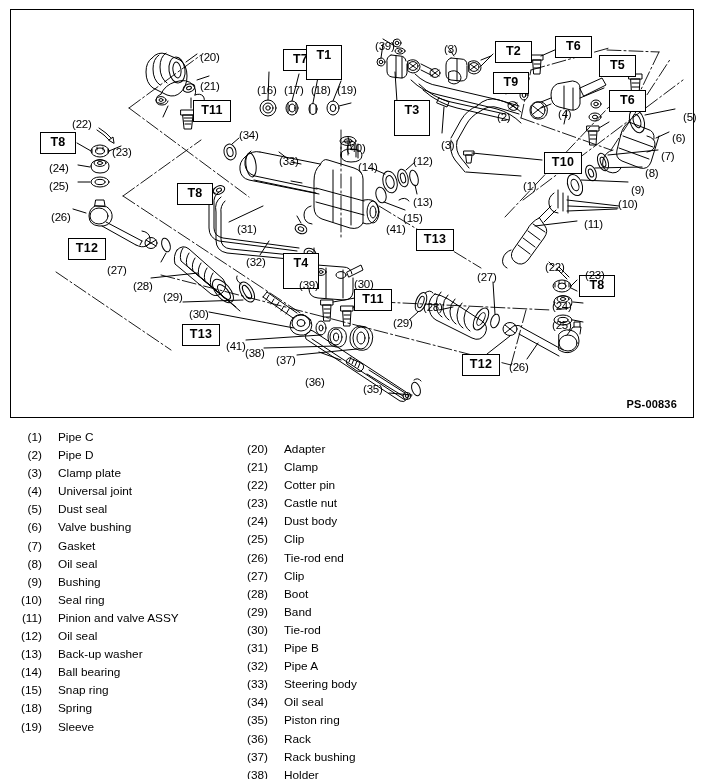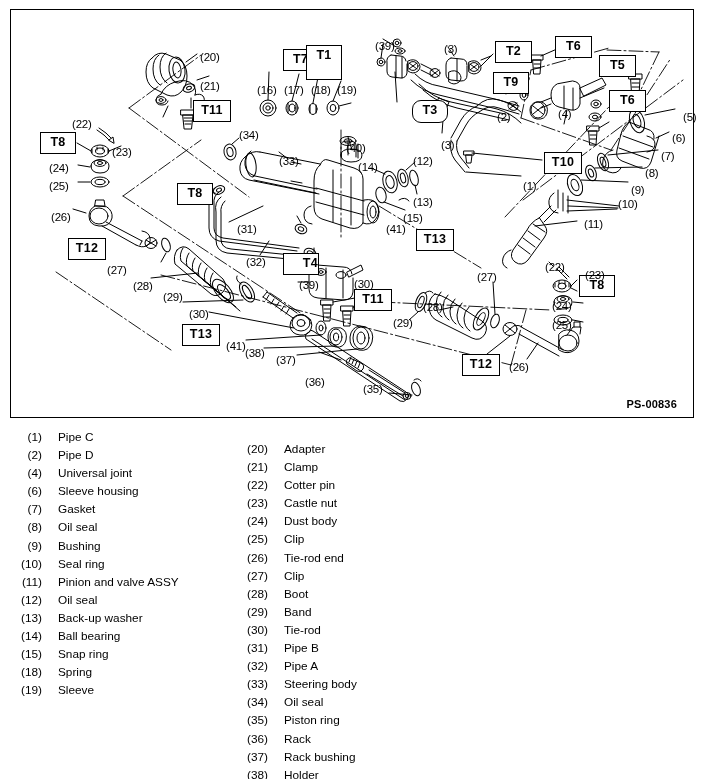--- a/index.html
+++ b/index.html
@@ -530,29 +530,29 @@
 
     </g>
   </svg>
   </div>
 
   <div id="figure-code">PS-00836</div>
 <div class="tbox" style="left: 252px; top: 39px; width: 35px; height: 22px; margin-left: 20px;">T7</div>
     <div class="tbox" style="left: 295px; top: 35px; width: 36px; height: 35px;">T1</div>
     <div class="tbox" style="left: 182px; top: 90px; width: 38px; height: 22px;">T11</div>
     <div class="tbox" style="left: 29px; top: 122px; width: 36px; height: 22px;">T8</div>
-    <div class="tbox" style="left: 401px; top: 90px; width: 36px; height: 23px; border-radius: 9px;">T3</div>
+    <div class="tbox" style="left: 383px; top: 90px; width: 36px; height: 36px;">T3</div>
     <div class="tbox" style="left: 484px; top: 31px; width: 37px; height: 22px;">T2</div>
     <div class="tbox" style="left: 544px; top: 26px; width: 37px; height: 22px;">T6</div>
     <div class="tbox" style="left: 588px; top: 45px; width: 37px; height: 22px;">T5</div>
     <div class="tbox" style="left: 482px; top: 62px; width: 36px; height: 22px;">T9</div>
     <div class="tbox" style="left: 598px; top: 80px; width: 37px; height: 22px;">T6</div>
     <div class="tbox" style="left: 166px; top: 173px; width: 36px; height: 22px;">T8</div>
     <div class="tbox" style="left: 533px; top: 142px; width: 38px; height: 22px;">T10</div>
-    <div class="tbox" style="left: 272px; top: 243px; width: 36px; height: 22px; text-align: right;">T4</div>
+    <div class="tbox" style="left: 272px; top: 243px; width: 36px; height: 36px;">T4</div>
     <div class="tbox" style="left: 405px; top: 219px; width: 38px; height: 22px;">T13</div>
     <div class="tbox" style="left: 343px; top: 279px; width: 38px; height: 22px;">T11</div>
     <div class="tbox" style="left: 171px; top: 314px; width: 38px; height: 22px;">T13</div>
     <div class="tbox" style="left: 57px; top: 228px; width: 38px; height: 22px;">T12</div>
     <div class="tbox" style="left: 451px; top: 344px; width: 38px; height: 22px;">T12</div>
     <div class="tbox" style="left: 568px; top: 265px; width: 36px; height: 22px;">T8</div>
     <div class="callout" style="left: 189px; top: 41px;">(20)</div>
     <div class="callout" style="left: 189px; top: 70px;">(21)</div>
     <div class="callout" style="left: 61px; top: 108px;">(22)</div>
     <div class="callout" style="left: 101px; top: 136px;">(23)</div>
@@ -604,22 +604,24 @@
     <div class="callout" style="left: 466px; top: 261px;">(27)</div>
     <div class="callout" style="left: 412px; top: 291px;">(28)</div>
     <div class="callout" style="left: 382px; top: 307px;">(29)</div>
     <div class="callout" style="left: 498px; top: 351px;">(26)</div>
   </div>
 
 <div id="legend">
   <div class="legend-col" id="legend-col-1">
       <div class="legend-row"><span class="legend-num">(1)</span><span class="legend-label">Pipe C</span></div>
       <div class="legend-row"><span class="legend-num">(2)</span><span class="legend-label">Pipe D</span></div>
+      <div class="legend-row"><span class="legend-num">(3)</span><span class="legend-label">Clamp plate</span></div>
       <div class="legend-row"><span class="legend-num">(4)</span><span class="legend-label">Universal joint</span></div>
-      <div class="legend-row"><span class="legend-num">(6)</span><span class="legend-label">Sleeve housing</span></div>
+      <div class="legend-row"><span class="legend-num">(5)</span><span class="legend-label">Dust seal</span></div>
+      <div class="legend-row"><span class="legend-num">(6)</span><span class="legend-label">Valve bushing</span></div>
       <div class="legend-row"><span class="legend-num">(7)</span><span class="legend-label">Gasket</span></div>
       <div class="legend-row"><span class="legend-num">(8)</span><span class="legend-label">Oil seal</span></div>
       <div class="legend-row"><span class="legend-num">(9)</span><span class="legend-label">Bushing</span></div>
       <div class="legend-row"><span class="legend-num">(10)</span><span class="legend-label">Seal ring</span></div>
       <div class="legend-row"><span class="legend-num">(11)</span><span class="legend-label">Pinion and valve ASSY</span></div>
       <div class="legend-row"><span class="legend-num">(12)</span><span class="legend-label">Oil seal</span></div>
       <div class="legend-row"><span class="legend-num">(13)</span><span class="legend-label">Back-up washer</span></div>
       <div class="legend-row"><span class="legend-num">(14)</span><span class="legend-label">Ball bearing</span></div>
       <div class="legend-row"><span class="legend-num">(15)</span><span class="legend-label">Snap ring</span></div>
       <div class="legend-row"><span class="legend-num">(18)</span><span class="legend-label">Spring</span></div>

